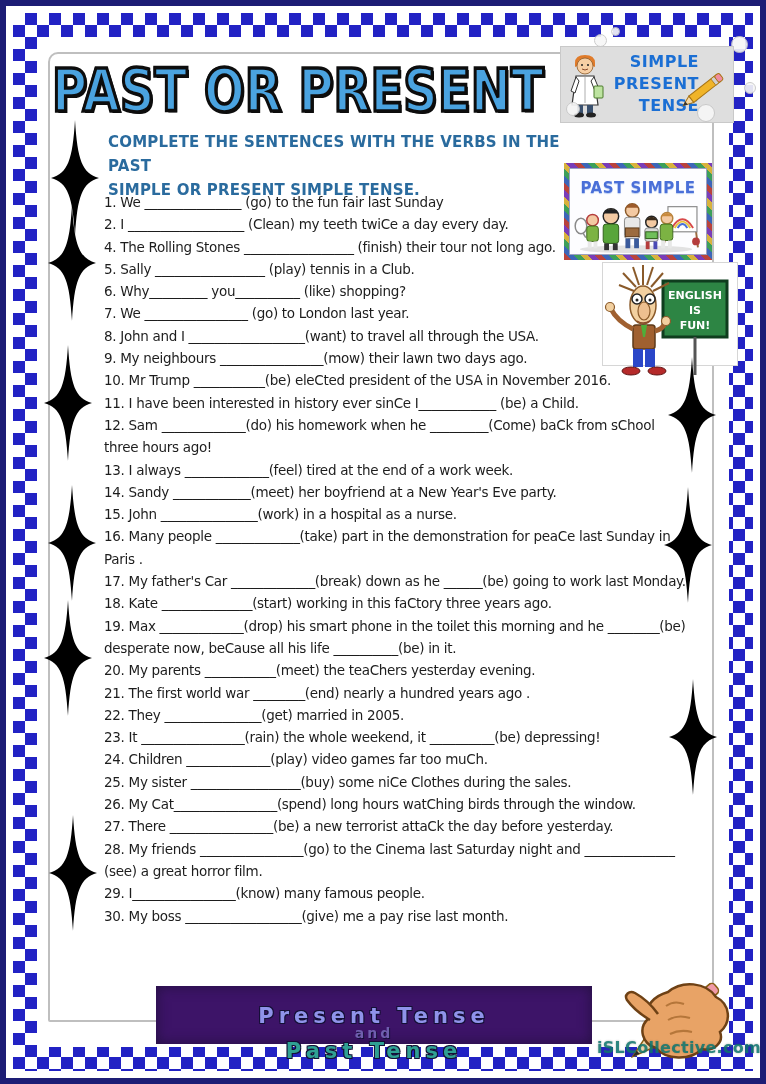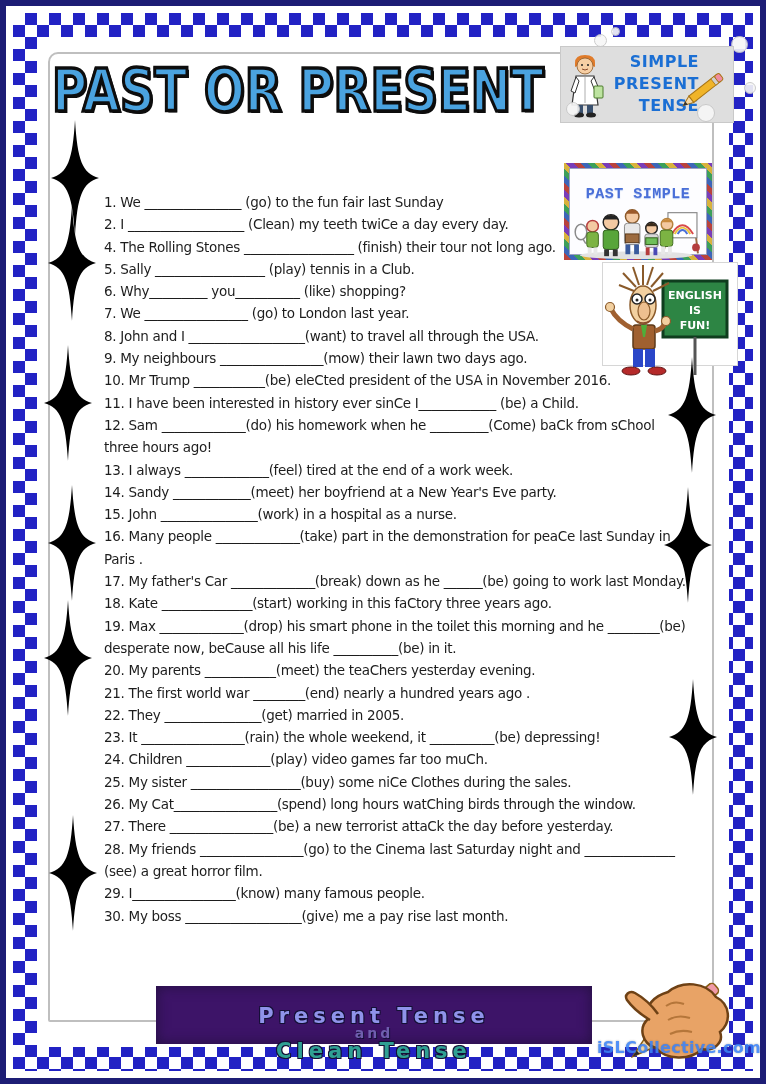--- a/index.html
+++ b/index.html
@@ -42,21 +42,21 @@
     color:var(--present-blue);font-weight:bold;font-size:16px;line-height:22px;letter-spacing:.5px;}
   .bubble{position:absolute;border-radius:50%;background:#f7f7f7;border:1px solid #c6c6c6;z-index:2;opacity:.9;}
   .boy-svg{position:absolute;left:4px;top:6px;width:40px;height:66px;}
   .pencil-svg{position:absolute;right:0px;top:12px;width:52px;height:56px;}
 
   
   .past-card{position:absolute;left:564px;top:163px;width:148px;height:97px;z-index:2;padding:5px;box-sizing:border-box;
     background:repeating-linear-gradient(45deg,#b8433d 0 5px,#3d66b8 5px 10px,#3da05a 10px 15px,#d8b23d 15px 20px,#7a3db8 20px 25px);}
   .past-card-inner{width:100%;height:100%;background:#fdfdff;border:1px solid #9aa0c0;box-sizing:border-box;text-align:center;}
   .past-card-title{font-weight:bold;font-size:15px;letter-spacing:.5px;color:var(--pastcard-blue);
-    margin-top:17px;text-shadow:0 1px 1px #b9cdf2;font-family:Liberation Mono, monospace;}
+    margin-top:10px;text-shadow:0 1px 1px #b9cdf2;}
 
   
   .teacher-box{position:absolute;left:602px;top:262px;width:136px;height:104px;background:#fff;
     border:1px solid #d6d6d6;z-index:2;box-sizing:border-box;}
 
   
   .banner{position:absolute;left:156px;top:986px;width:436px;height:58px;z-index:4;
     background:var(--banner-bg);text-align:center;box-sizing:border-box;padding-top:20px;
     box-shadow:inset 0 0 14px #241040;}
   .banner .l1{font-size:21px;font-weight:bold;letter-spacing:5px;color:var(--banner-l1);
@@ -64,21 +64,21 @@
   .banner .l2{font-size:14px;font-weight:bold;letter-spacing:3px;color:var(--banner-l2);
     text-shadow:1px 1px 0 #141036;line-height:15px;}
   .banner .l3{font-size:21px;font-weight:bold;letter-spacing:5px;color:var(--banner-l3);
     text-shadow:1px 1px 0 #141036,-1px -1px 0 #141036,1px -1px 0 #141036,-1px 1px 0 #141036;line-height:20px;}
 
   
   .hand-box{position:absolute;left:608px;top:964px;width:146px;height:104px;z-index:6;}
 
   
   .watermark{position:absolute;right:5px;top:1038px;z-index:7;font-size:16px;font-weight:bold;
-    color:#3b82f6;opacity:.88;text-shadow:0 0 2px rgba(80,80,80,.55);letter-spacing:.3px;}
+    color:#0f766e;opacity:.88;text-shadow:0 0 2px rgba(80,80,80,.55);letter-spacing:.3px;}
 </style>
 </head>
 <body>
 
 <div id="page">
 
   <svg width="0" height="0" style="position:absolute">
     <defs>
       <symbol id="sparkle" viewBox="0 0 48 116">
         <path d="M24 0 C26.5 40 31 53 48 58 C31 63 26.5 76 24 116 C21.5 76 17 63 0 58 C17 53 21.5 40 24 0 Z"></path>
@@ -130,20 +130,24 @@
       <g transform="rotate(-38 26 28)">
         <rect x="6" y="24" width="34" height="8" fill="#f0b429" stroke="#a87414" stroke-width="1"></rect>
         <rect x="38" y="24" width="6" height="8" rx="2" fill="#f08ca0" stroke="#a87414" stroke-width="1"></rect>
         <rect x="34" y="24" width="4" height="8" fill="#cfcfcf" stroke="#a87414" stroke-width="0.8"></rect>
         <polygon points="6,24 -4,28 6,32" fill="#f5d9a8" stroke="#a87414" stroke-width="1"></polygon>
         <polygon points="0,25.8 -4,28 0,30.2" fill="#333"></polygon>
       </g>
     </svg>
   </div>
 
+  <div class="instructions">
+    <div>COMPLETE THE SENTENCES WITH THE VERBS IN THE PAST</div>
+    <div>SIMPLE OR PRESENT SIMPLE TENSE.</div>
+  </div>
 
   <div class="past-card">
     <div class="past-card-inner">
       <div class="past-card-title">PAST SIMPLE</div>
       <svg viewBox="0 0 132 60" style="width:132px;height:58px;">
         <ellipse cx="64" cy="54" rx="58" ry="4" fill="#e2e2e2"></ellipse>
 
         <line x1="100" y1="18" x2="92" y2="52" stroke="#9c6b3f" stroke-width="2"></line>
         <line x1="124" y1="18" x2="128" y2="52" stroke="#9c6b3f" stroke-width="2"></line>
         <rect x="97" y="10" width="30" height="26" fill="#fff" stroke="#8a8a8a" stroke-width="1.2"></rect>
@@ -285,21 +289,21 @@
   <svg class="star blue" style="left:664px;top:487px;">
       <use href="#sparkle"></use>
     </svg>
   <svg class="star navy" style="left:669px;top:679px;">
       <use href="#sparkle"></use>
     </svg>
 
   <div class="banner">
     <div class="l1">Present Tense</div>
     <div class="l2">and</div>
-    <div class="l3">Clean Tense</div>
+    <div class="l3">Past Tense</div>
   </div>
 
   <div class="hand-box">
     <svg viewBox="0 0 146 104" style="width:146px;height:104px;">
       <g transform="rotate(-40 73 52)">
         <rect x="30" y="46" width="86" height="12" fill="#f2b23c" stroke="#8a5f15" stroke-width="1.5"></rect>
         <line x1="30" y1="50" x2="108" y2="50" stroke="#d89a28" stroke-width="1.5"></line>
         <rect x="106" y="46" width="13" height="12" rx="4" fill="#f09aa8" stroke="#8a5f15" stroke-width="1.5"></rect>
         <rect x="99" y="46" width="7" height="12" fill="#c8c8c8" stroke="#8a5f15" stroke-width="1"></rect>
         <polygon points="30,46 10,52 30,58" fill="#f7ddae" stroke="#8a5f15" stroke-width="1.5"></polygon>

